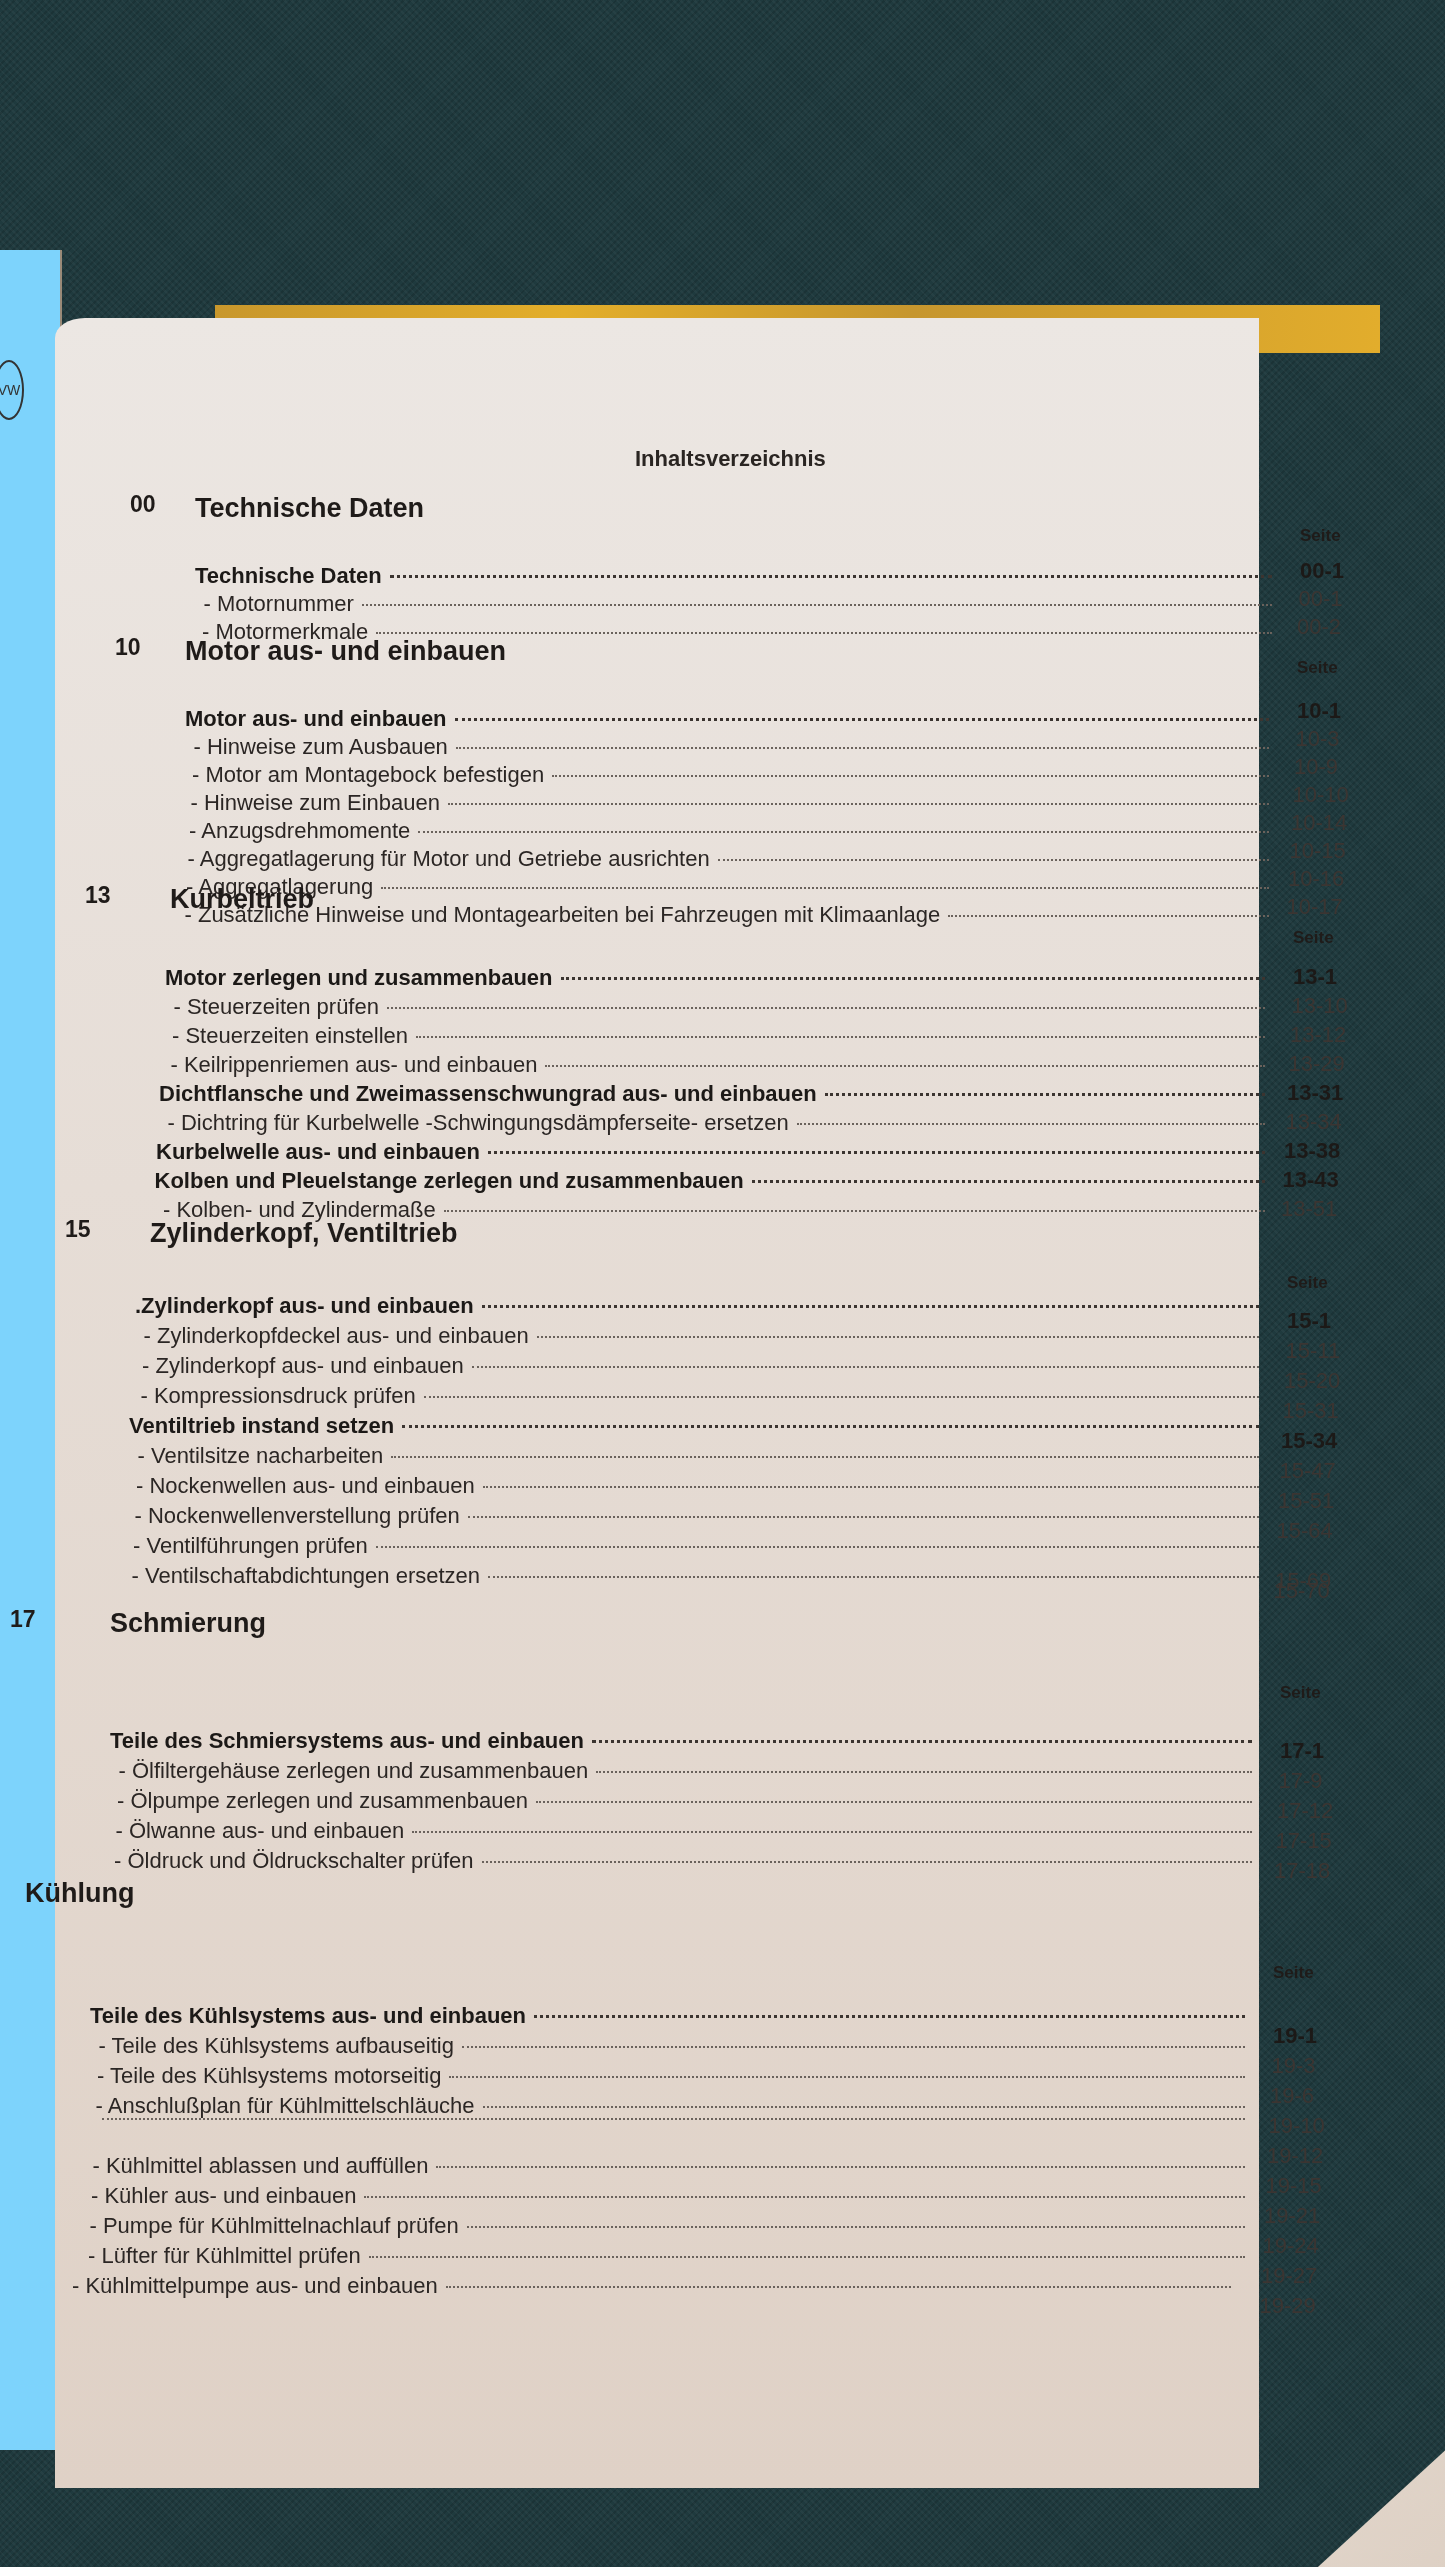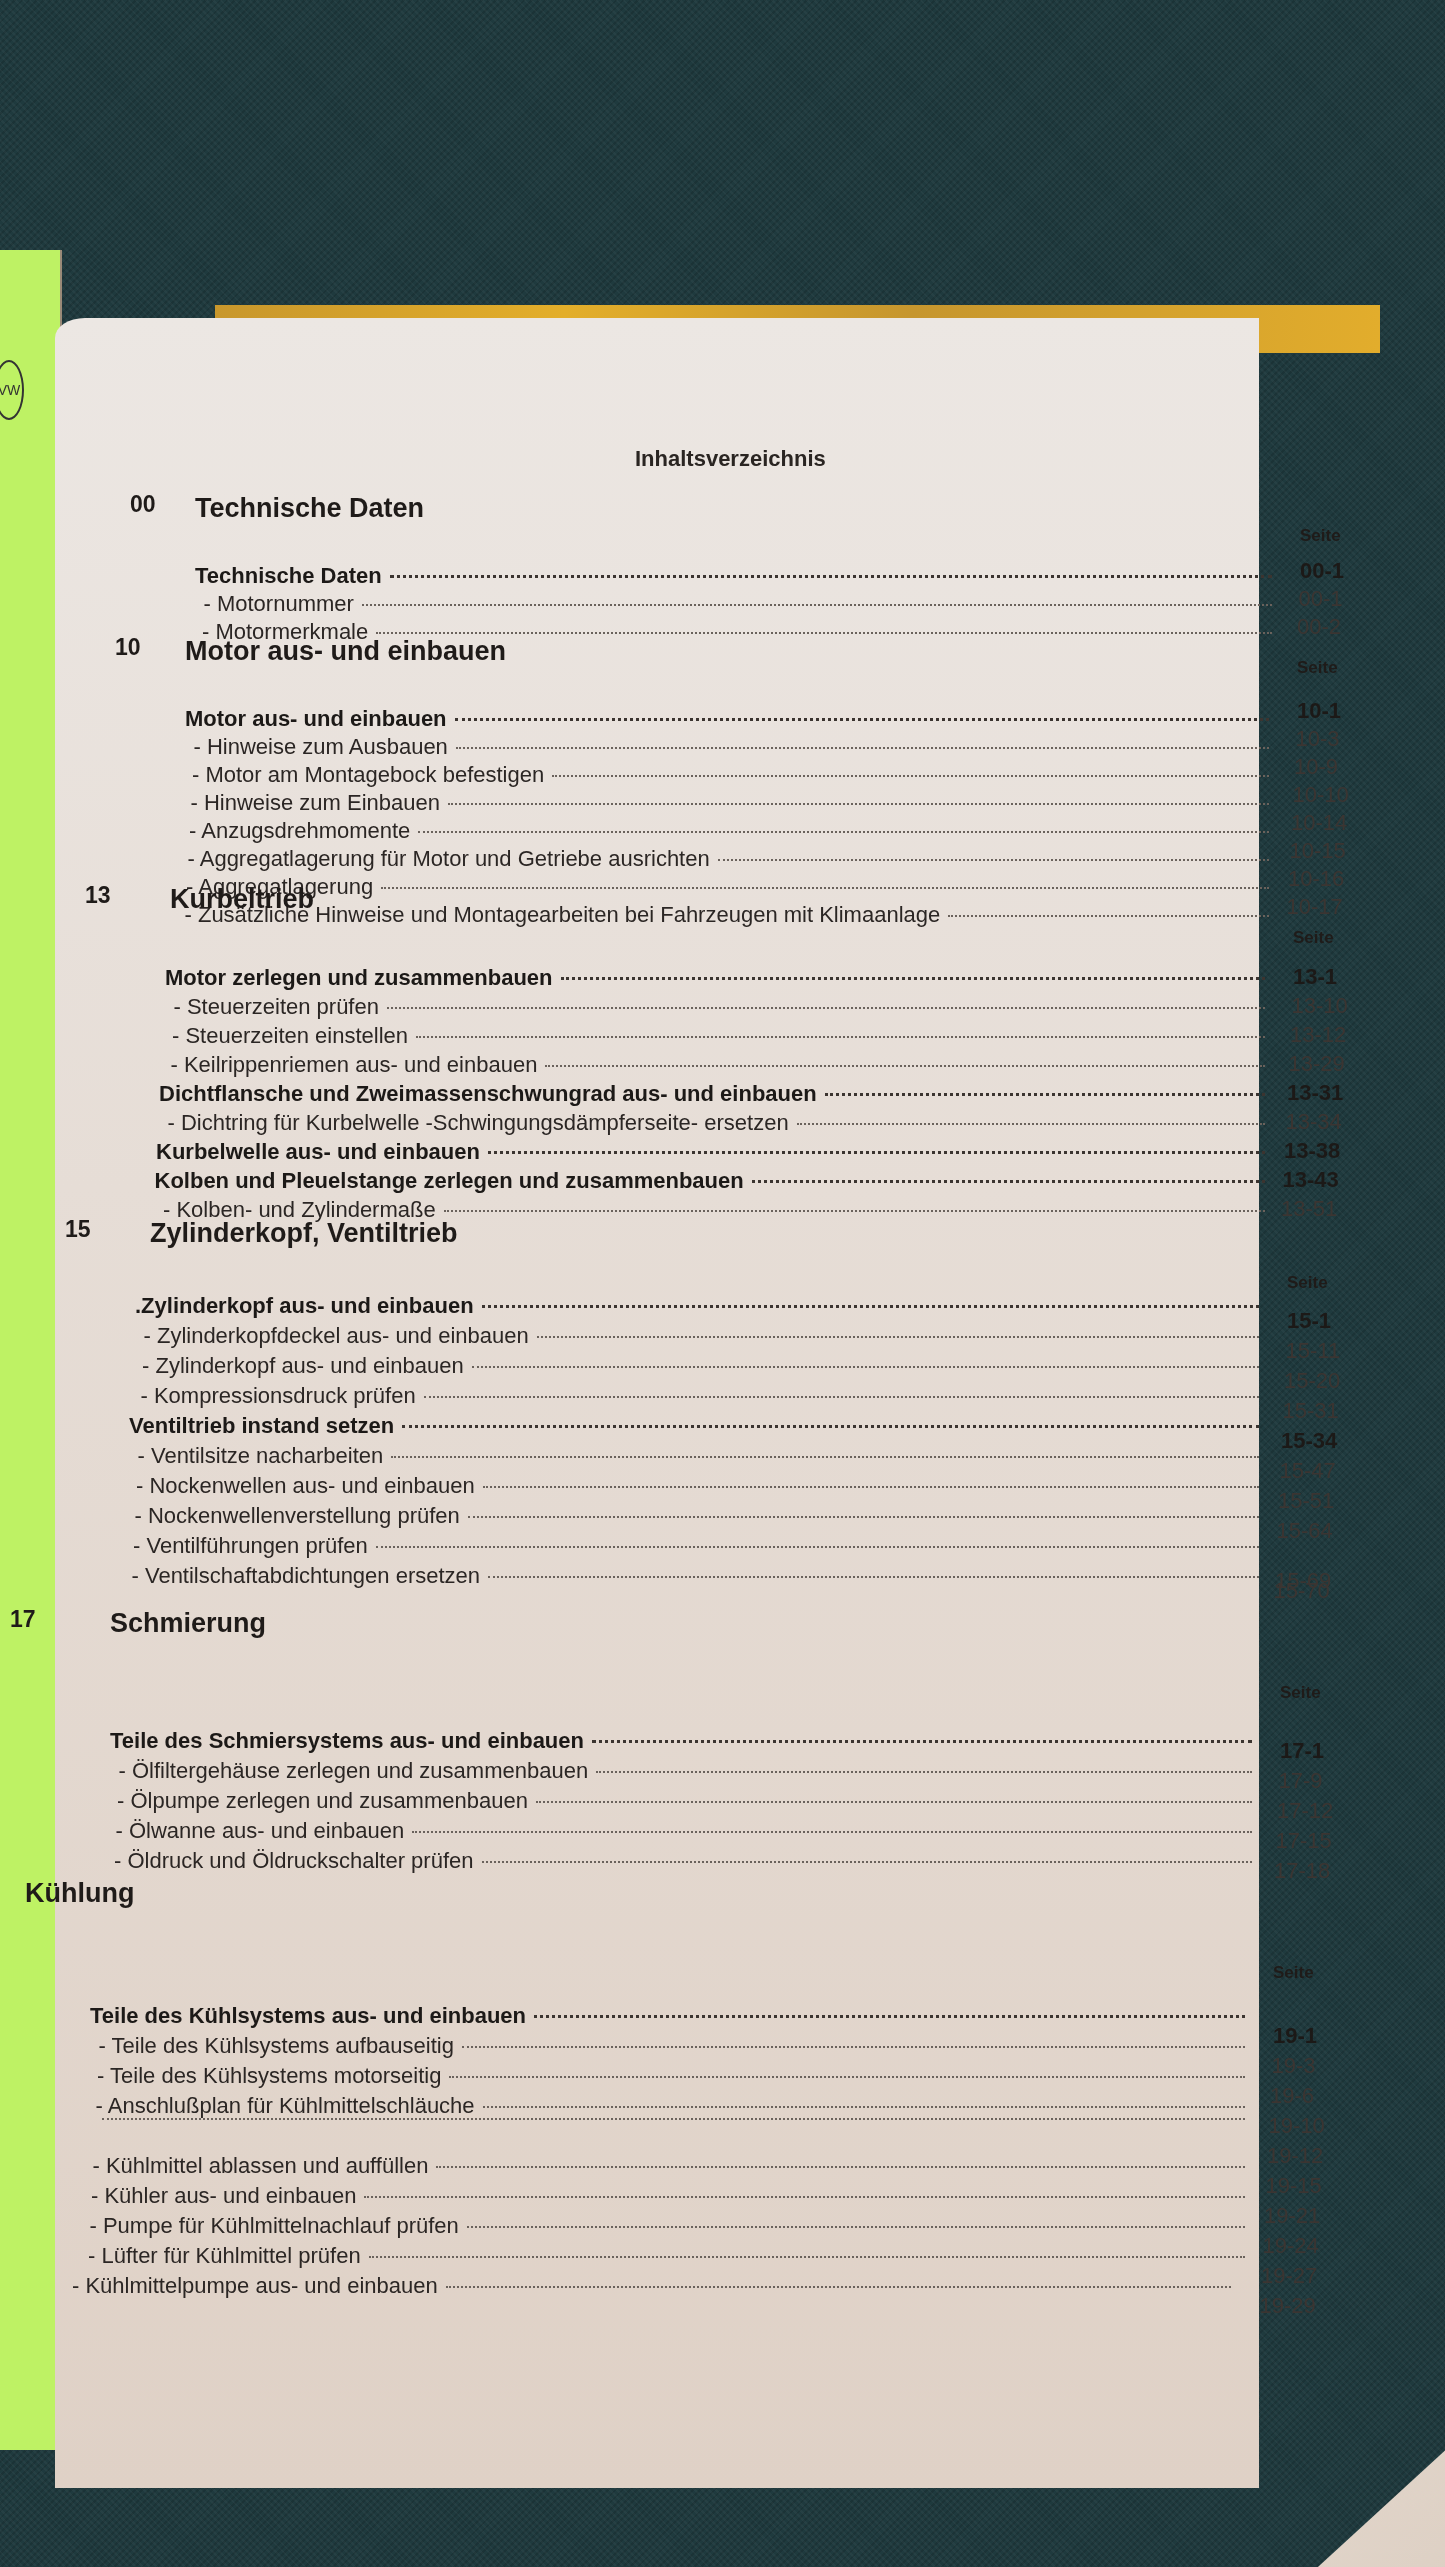--- a/index.html
+++ b/index.html
@@ -5,21 +5,21 @@
   html, body { margin:0; padding:0; }
   body {
     width:1445px; height:2567px; overflow:hidden; position:relative;
     background:#1f3a3e;
     background-image: repeating-linear-gradient(45deg, rgba(255,255,255,0.03) 0 2px, transparent 2px 5px),
                       repeating-linear-gradient(-45deg, rgba(0,0,0,0.12) 0 2px, transparent 2px 5px);
     font-family:"Liberation Sans", sans-serif;
   }
   .cover-edge {
     position:absolute; left:0; top:250px; width:60px; height:2200px;
-    background:#bef264; border-right:2px solid #9a8a78;
+    background:#7dd3fc; border-right:2px solid #9a8a78;
   }
   .cover-logo {
     position:absolute; left:-6px; top:110px; width:26px; height:56px;
     border:2px solid #333; border-radius:50%; font-size:14px; color:#333;
     display:flex; align-items:center; justify-content:center;
   }
   .yellow-strip {
     position:absolute; left:215px; top:305px; width:1165px; height:48px;
     background:linear-gradient(90deg,#c8972c,#e3ae2a 30%,#c6962e 60%,#e2ad2c);
     overflow:hidden;

